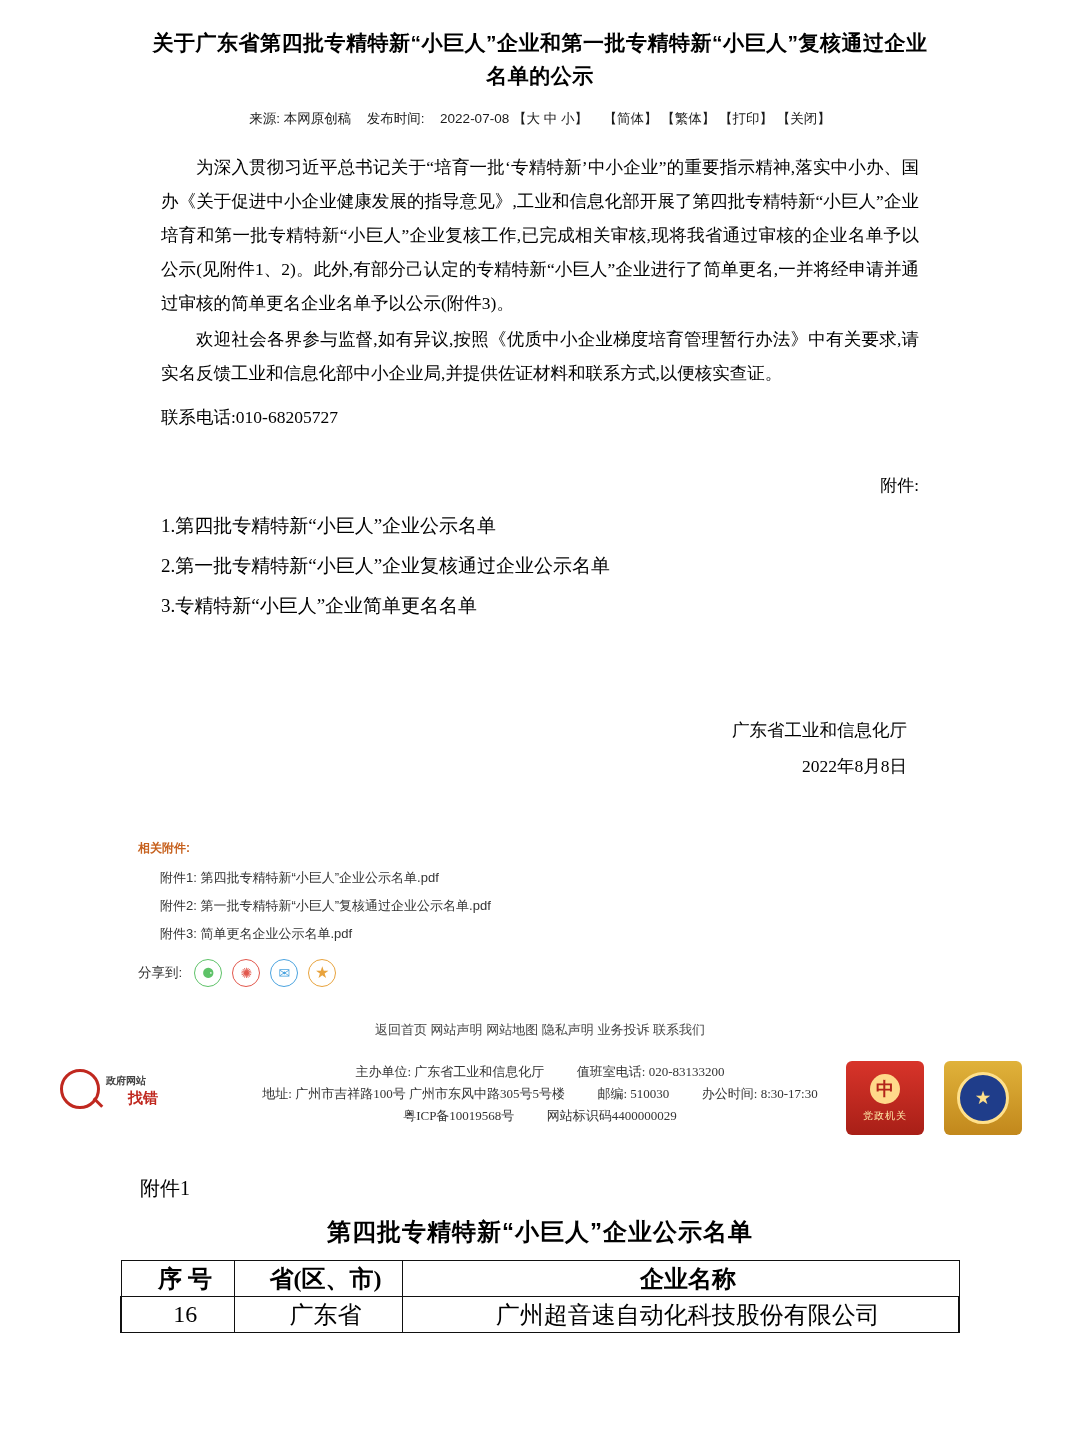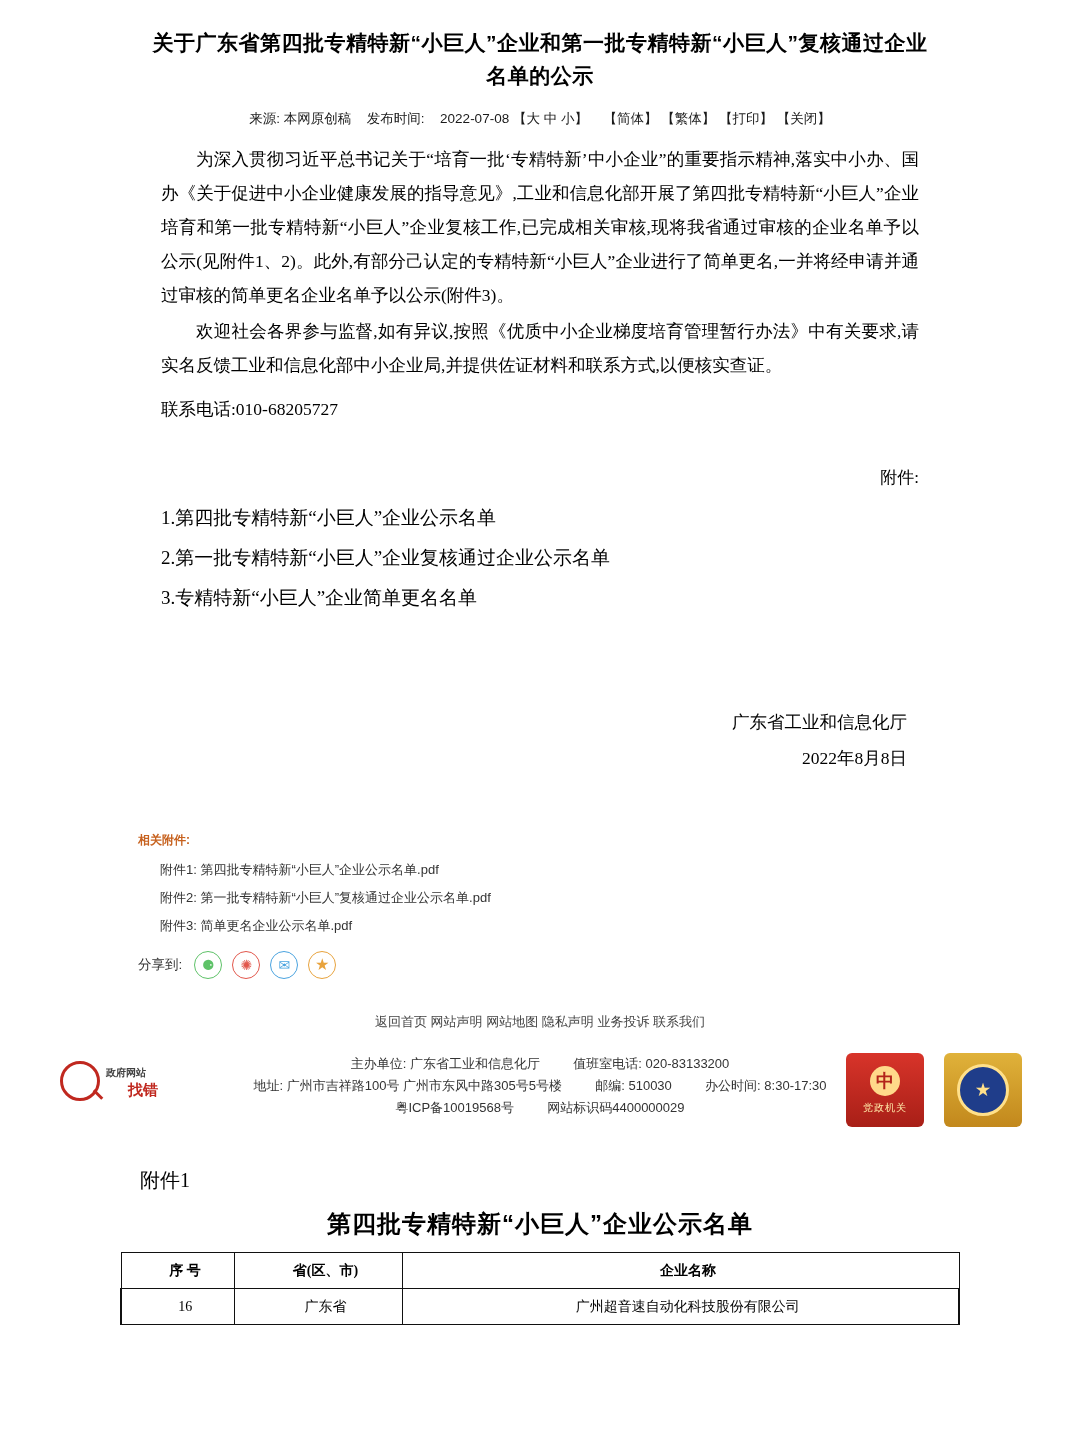--- a/index.html
+++ b/index.html
@@ -41,21 +41,21 @@
     font-family: "Liberation Sans", sans-serif;
     font-size: 13.5px;
     color: #1a1a1a;
   }
   .meta span { white-space: pre; }
   .meta .sep { display: inline-block; width: 8px; }
 
   
   .body-wrap {
     width: 758px;
-    margin: 0 auto;
+    margin: 8px auto;
     padding-top: 14px;
   }
   p.para {
     margin: 0 0 2px 0;
     font-size: 17.5px;
     line-height: 34px;
     text-align: justify;
     text-justify: inter-ideograph;
     text-indent: 2em;
   }
@@ -143,21 +143,21 @@
   .footer-main {
     margin-top: 16px;
     position: relative;
     height: 92px;
   }
   .footer-center {
     position: absolute;
     left: 0; right: 0;
     top: 6px;
     text-align: center;
-    font-family: Liberation Sans, sans-serif;
+    font-family: Liberation Serif, serif;
     font-size: 13px;
     color: #333;
     line-height: 22px;
   }
   .footer-center .cell { display: inline-block; }
   .footer-center .sp { display: inline-block; width: 26px; }
 
   .gov-badge {
     position: absolute;
     left: 60px;
@@ -246,21 +246,21 @@
   table.att-table {
     border-collapse: collapse;
     width: 840px;
     margin: 0 auto;
     table-layout: fixed;
   }
   table.att-table th,
   table.att-table td {
     border: 1.5px solid #111;
     text-align: center;
-    font-size: 14px;
+    font-size: 24px;
     height: 33px;
     font-family: "Liberation Serif", serif;
     padding-left: 16px;
   }
   table.att-table th { font-weight: bold; }
   .col-no { width: 95px; }
   .col-prov { width: 150px; }
   .hl-row td {
     border-color: #d62828;
     border-top-width: 2px;

